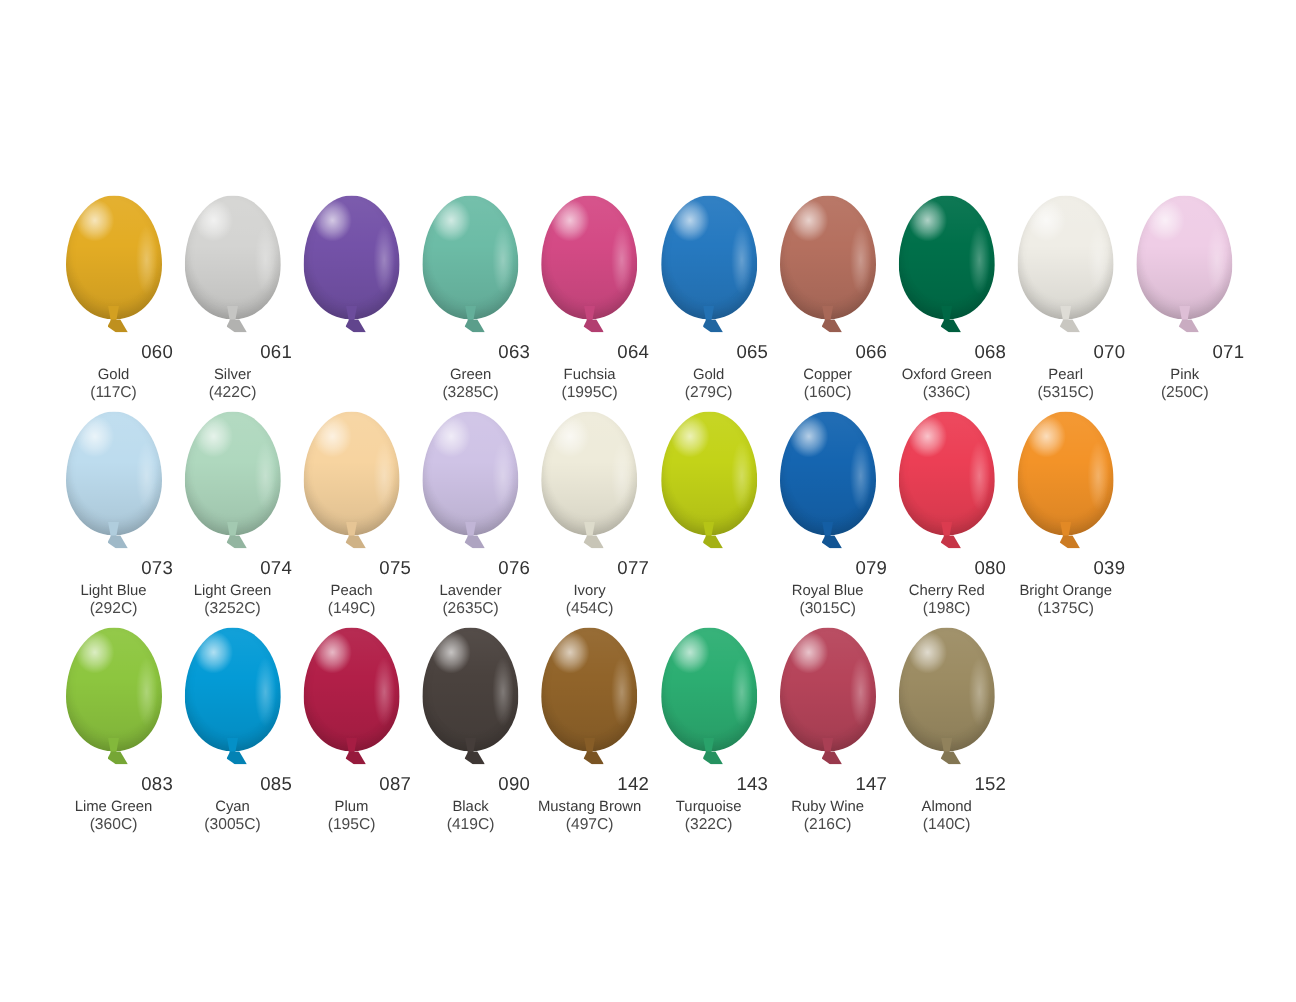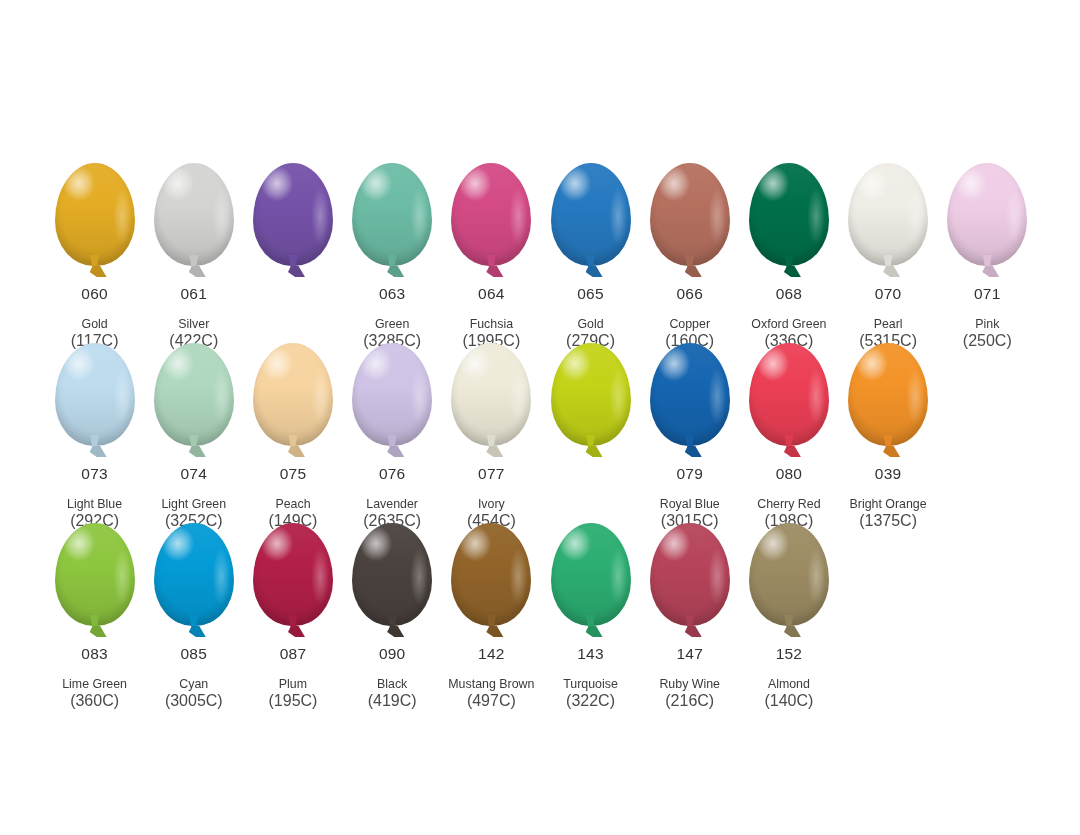--- a/index.html
+++ b/index.html
@@ -117,33 +117,34 @@
     width: 100%;
     text-align: center;
     line-height: 1.08;
   }
 
   .swatch-code {
     display: block;
     font-size: 15.5px;
     color: #333333;
     letter-spacing: 0.2px;
+    text-align: right;
   }
 
   .swatch-name {
     display: block;
     font-size: 12.4px;
     color: #3b3b3b;
-    margin-top: 15px;
+    margin-top: 3px;
     white-space: nowrap;
   }
 
   .swatch-pantone {
     display: block;
-    font-size: 16px;
+    font-size: 13px;
     color: #4a4a4a;
     margin-top: 1px;
   }
 </style>
 </head>
 <body>
 
 <div id="chart-sheet">
   <div class="swatch-grid">
       <div class="swatch-row">

